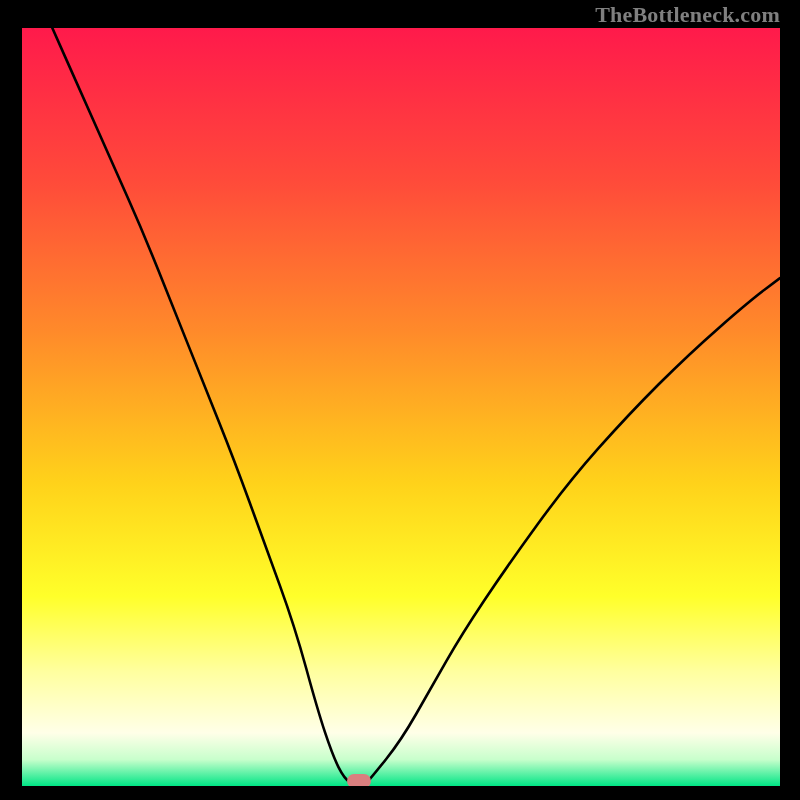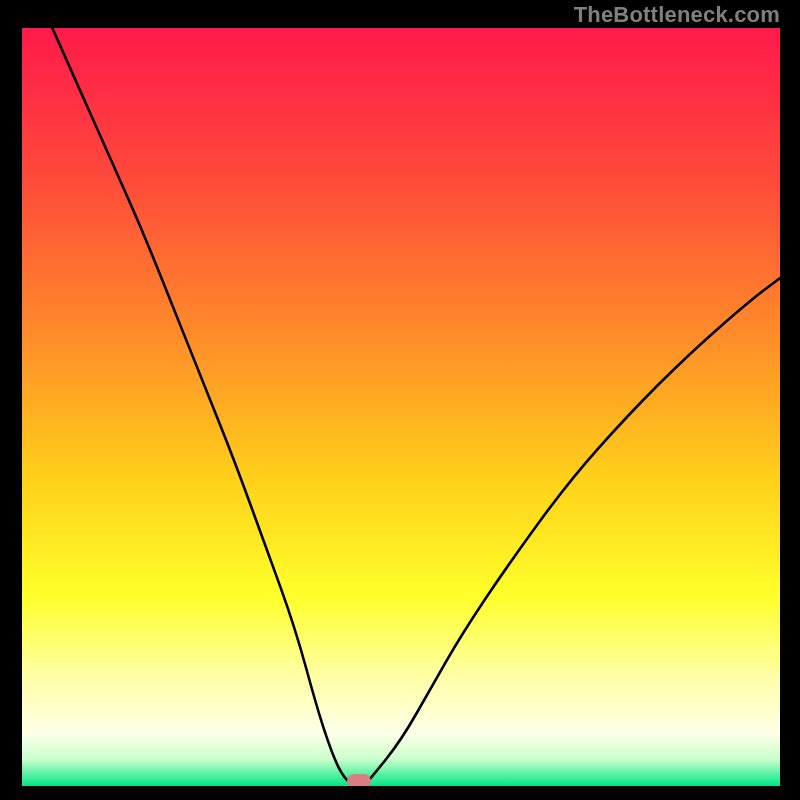--- a/index.html
+++ b/index.html
@@ -23,21 +23,21 @@
     overflow: hidden;
   }
   .gradient {
     position: absolute;
     inset: 0;
   }
   .watermark {
     position: absolute;
     top: 2px;
     right: 20px;
-    font-family: Liberation Sans, sans-serif;
+    font-family: Liberation Serif, serif;
     font-size: 22px;
     font-weight: 600;
     color: #808080;
     letter-spacing: 0.2px;
   }
   svg.curve {
     position: absolute;
     inset: 0;
   }
   .marker {

